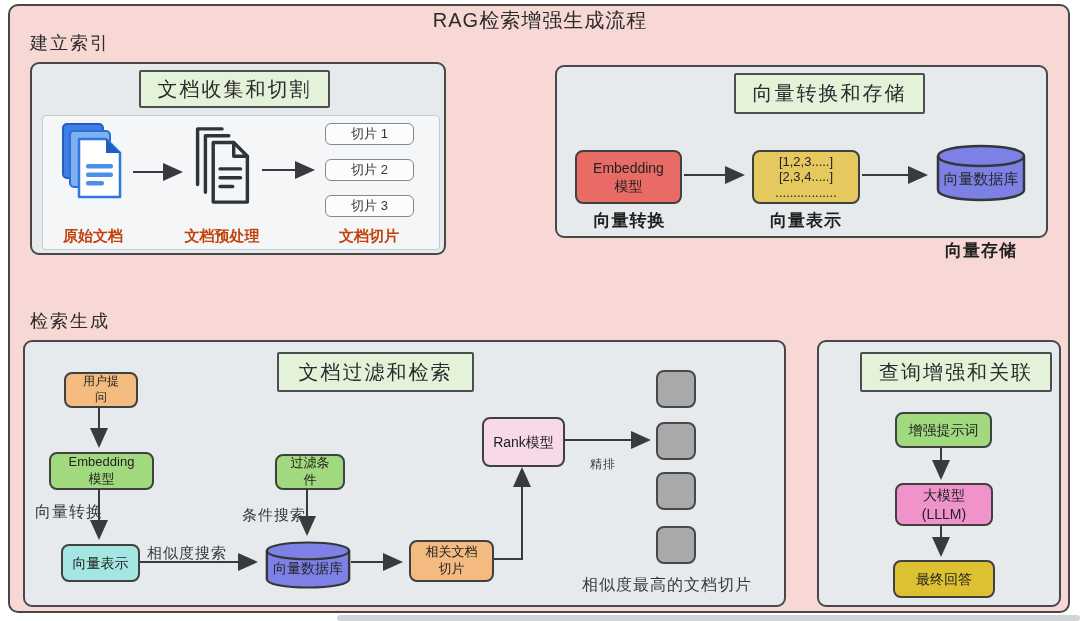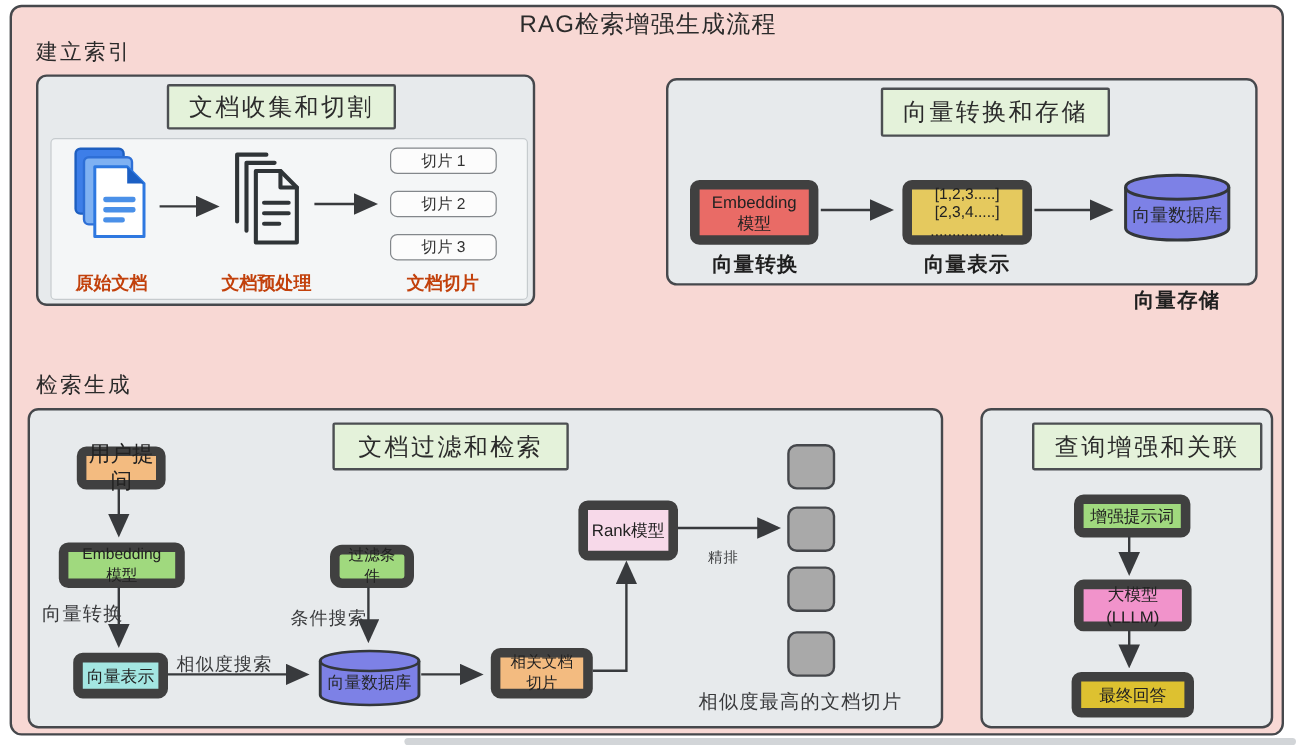--- a/index.html
+++ b/index.html
@@ -15,21 +15,21 @@
     letter-spacing:1px; color:#2b2b2b; }
   .section-label { font-size:18px; letter-spacing:2px; color:#2b2b2b; }
 
   .panel { background:#e7eaec; border:2px solid #46484c; border-radius:9px; }
   .panel-title { background:#e4f2da; border:2px solid #4c4f52; display:flex;
     align-items:center; justify-content:center; font-size:20px; letter-spacing:2px;
     color:#2b2b2b; border-radius:2px; }
   .inner-panel { background:#f4f6f7; border:1px solid #c6cbce; border-radius:4px; }
 
   .flow-box { display:flex; align-items:center; justify-content:center; text-align:center;
-    white-space:pre-line; border:8px solid #404040; border-radius:8px; line-height:1.3;
+    white-space:pre-line; border:2px solid #404040; border-radius:8px; line-height:1.3;
     font-size:14px; color:#222; }
   .c-red    { background:#e96b66; }
   .c-yellow { background:#e5c95e; }
   .c-orange { background:#f3bb80; }
   .c-green  { background:#a0d97e; }
   .c-teal   { background:#a3e6e2; }
   .c-pinklt { background:#f7d9e9; }
   .c-pink   { background:#f193cb; }
   .c-gold   { background:#ddc130; }
 
@@ -117,37 +117,37 @@
     <div class="abs caption-lg" style="left:0px;top:142px;width:145px;">向量转换</div>
     <div class="abs caption-lg" style="left:169px;top:142px;width:160px;">向量表示</div>
     <div class="abs caption-lg" style="left:349px;top:142px;width:150px;margin-top:30px;">向量存储</div>
   </div>
 
   <div class="abs section-label" style="left:30px;top:309px;">检索生成</div>
 
   <div class="abs panel" style="left:23px;top:340px;width:763px;height:267px;">
     <div class="abs panel-title" style="left:252px;top:10px;width:197px;height:40px;">文档过滤和检索</div>
 
-    <div class="abs flow-box c-orange" style="left:39px;top:30px;width:74px;height:36px;font-size:18px;">用户提
+    <div class="abs flow-box c-orange" style="left:39px;top:30px;width:74px;height:36px;font-size:12px;">用户提
 问</div>
     <div class="abs flow-box c-green" style="left:24px;top:110px;width:105px;height:38px;font-size:13px;">Embedding
 模型</div>
     <div class="abs flow-label" style="left:10px;top:160px;font-size:16px;">向量转换</div>
     <div class="abs flow-box c-teal" style="left:36px;top:202px;width:79px;height:38px;">向量表示</div>
     <div class="abs flow-label" style="left:122px;top:202px;">相似度搜索</div>
 
     <span class="abs" style="left:239px;top:198px;width:88px;height:50px;">
       <svg width="88" height="50" viewBox="0 0 92 60" preserveAspectRatio="none">
         <path d="M3,13 C3,7 22,3 46,3 C70,3 89,7 89,13 V47 C89,53 70,57 46,57 C22,57 3,53 3,47 Z" fill="#7d81e6" stroke="#33373a" stroke-width="2.5"></path>
         <path d="M3,13 C3,19 22,23 46,23 C70,23 89,19 89,13" fill="none" stroke="#33373a" stroke-width="2.5"></path>
       </svg>
       <span class="abs cyl-label" style="left:0;top:12px;width:88px;height:34px;font-size:14px;">向量数据库</span>
     </span>
 
-    <div class="abs flow-box c-green" style="left:250px;top:112px;width:70px;height:36px;font-size:13px;border-radius:10px;">过滤条
+    <div class="abs flow-box c-green" style="left:250px;top:112px;width:70px;height:36px;font-size:13px;">过滤条
 件</div>
     <div class="abs flow-label" style="left:217px;top:164px;">条件搜索</div>
 
     <div class="abs flow-box c-orange" style="left:384px;top:198px;width:85px;height:42px;font-size:13px;">相关文档
 切片</div>
     <div class="abs flow-box c-pinklt" style="left:457px;top:75px;width:83px;height:50px;">Rank模型</div>
     <div class="abs flow-label" style="left:565px;top:66px;font-size:12px;margin-top:48px;">精排</div>
 
     <div class="abs square" style="left:631px;top:28px;width:40px;height:38px;"></div>
     <div class="abs square" style="left:631px;top:80px;width:40px;height:38px;"></div>

